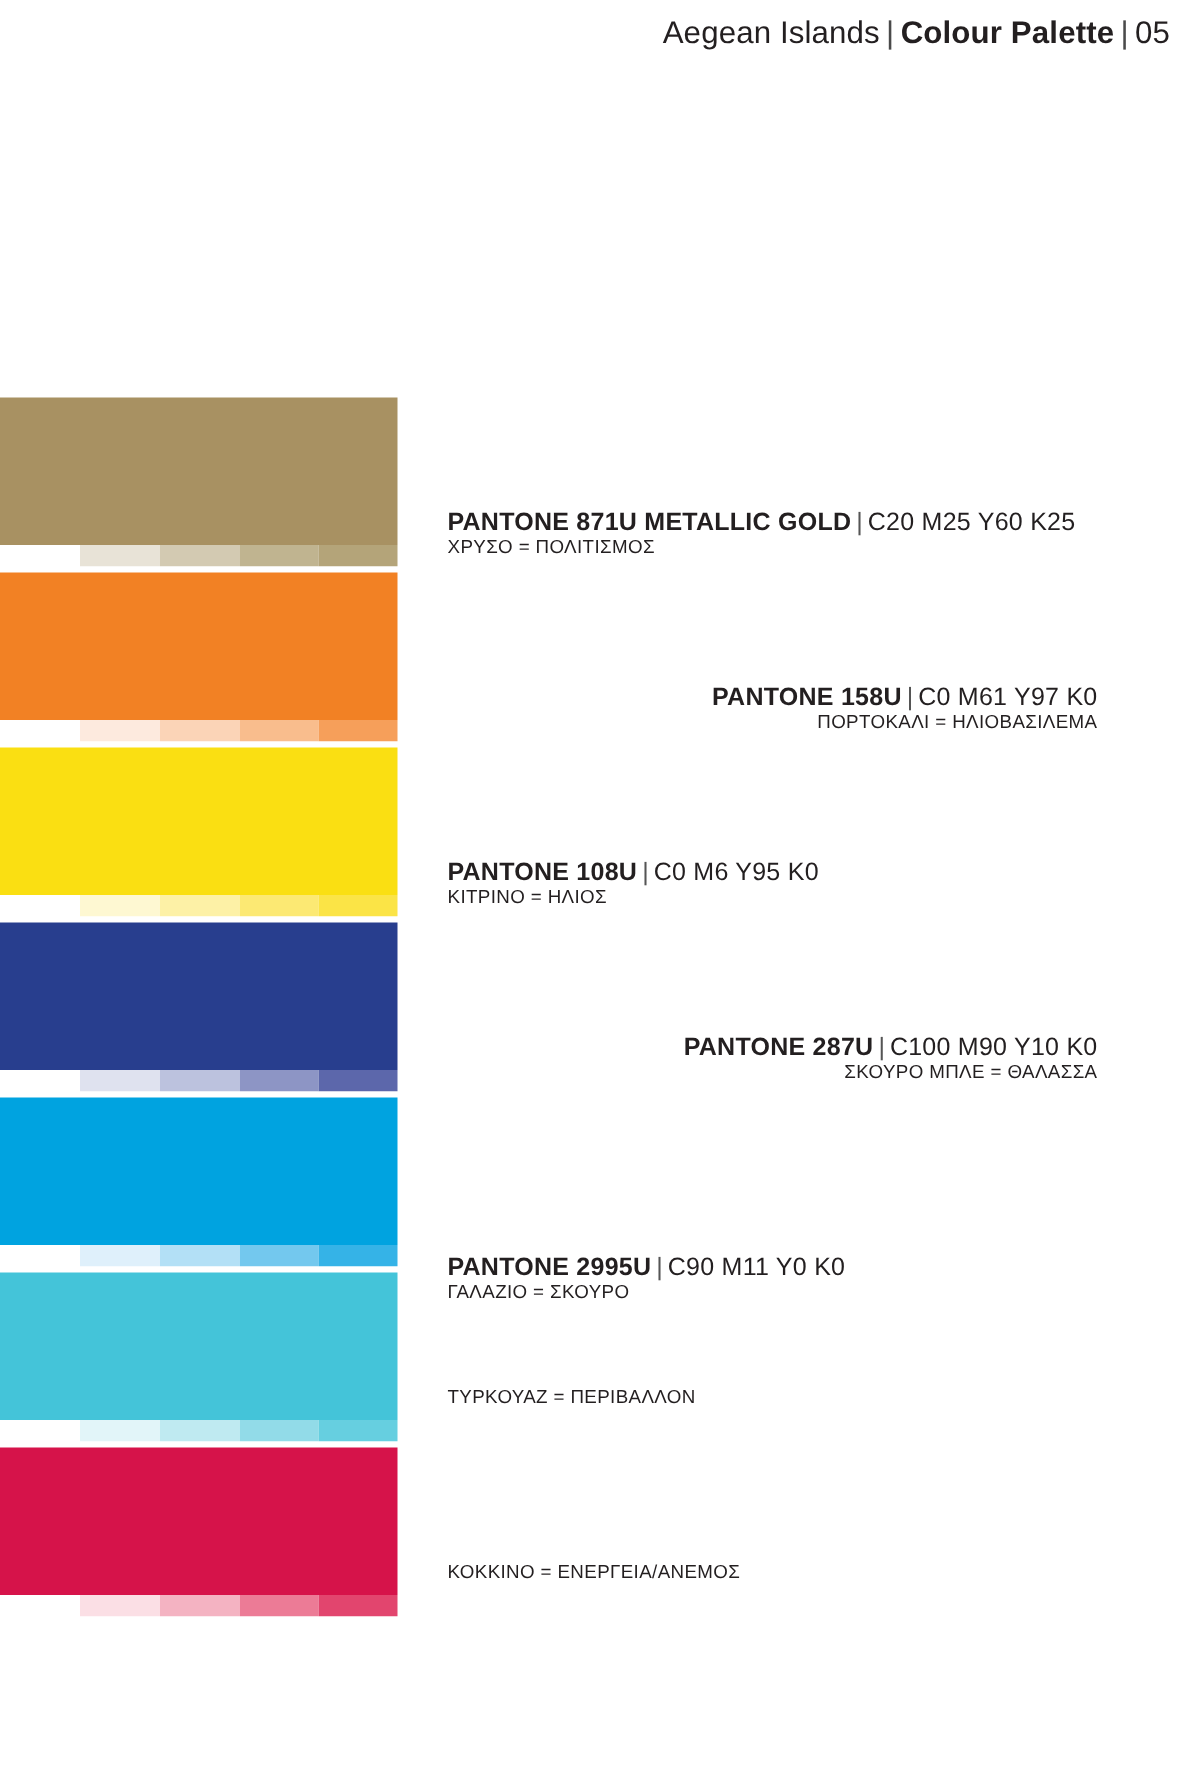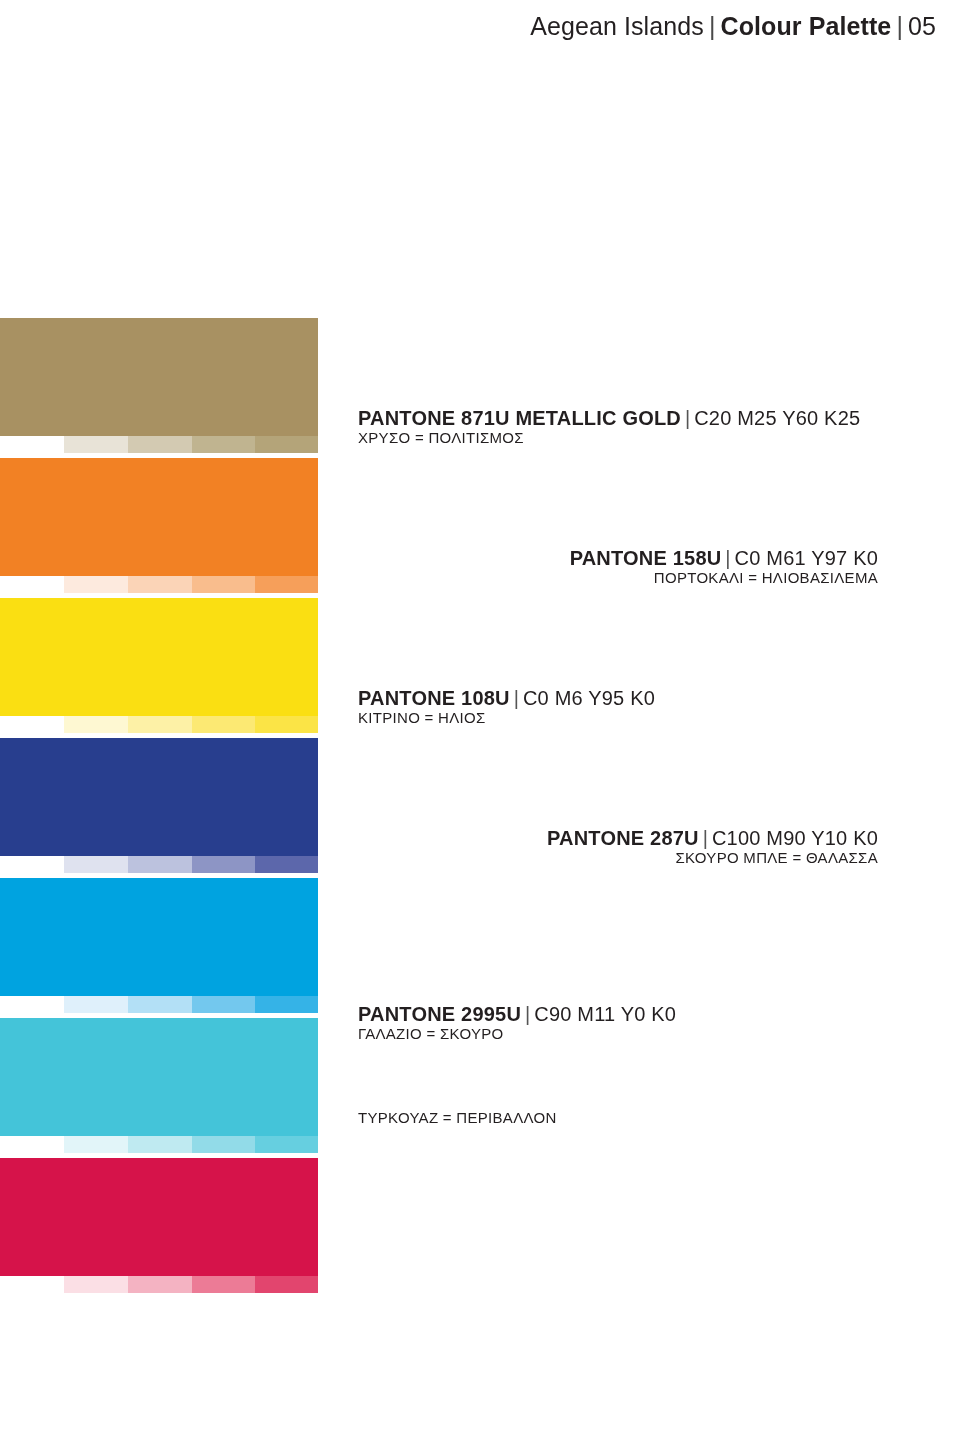--- a/index.html
+++ b/index.html
@@ -232,16 +232,17 @@
   <div class="swatch-row last">
     <div class="swatch-block" id="blk7" style="background: rgb(214, 19, 74);"></div>
     <div class="tint-strip" id="tnt7">
       <div class="tint-cell c0" style="background: rgb(255, 255, 255);"></div>
       <div class="tint-cell c1" style="background: rgb(251, 223, 229);"></div>
       <div class="tint-cell c2" style="background: rgb(244, 179, 194);"></div>
       <div class="tint-cell c3" style="background: rgb(236, 123, 150);"></div>
       <div class="tint-cell c4" style="background: rgb(226, 69, 110);"></div>
     </div>
     <div class="swatch-label" id="lbl7" style="top: 90px;">
+      <div class="label-greek">ΚΟΚΚΙΝΟ = ΕΝΕΡΓΕΙΑ/ΑΝΕΜΟΣ</div>
     </div>
   </div>
 
 </div>
 
 </body></html>

